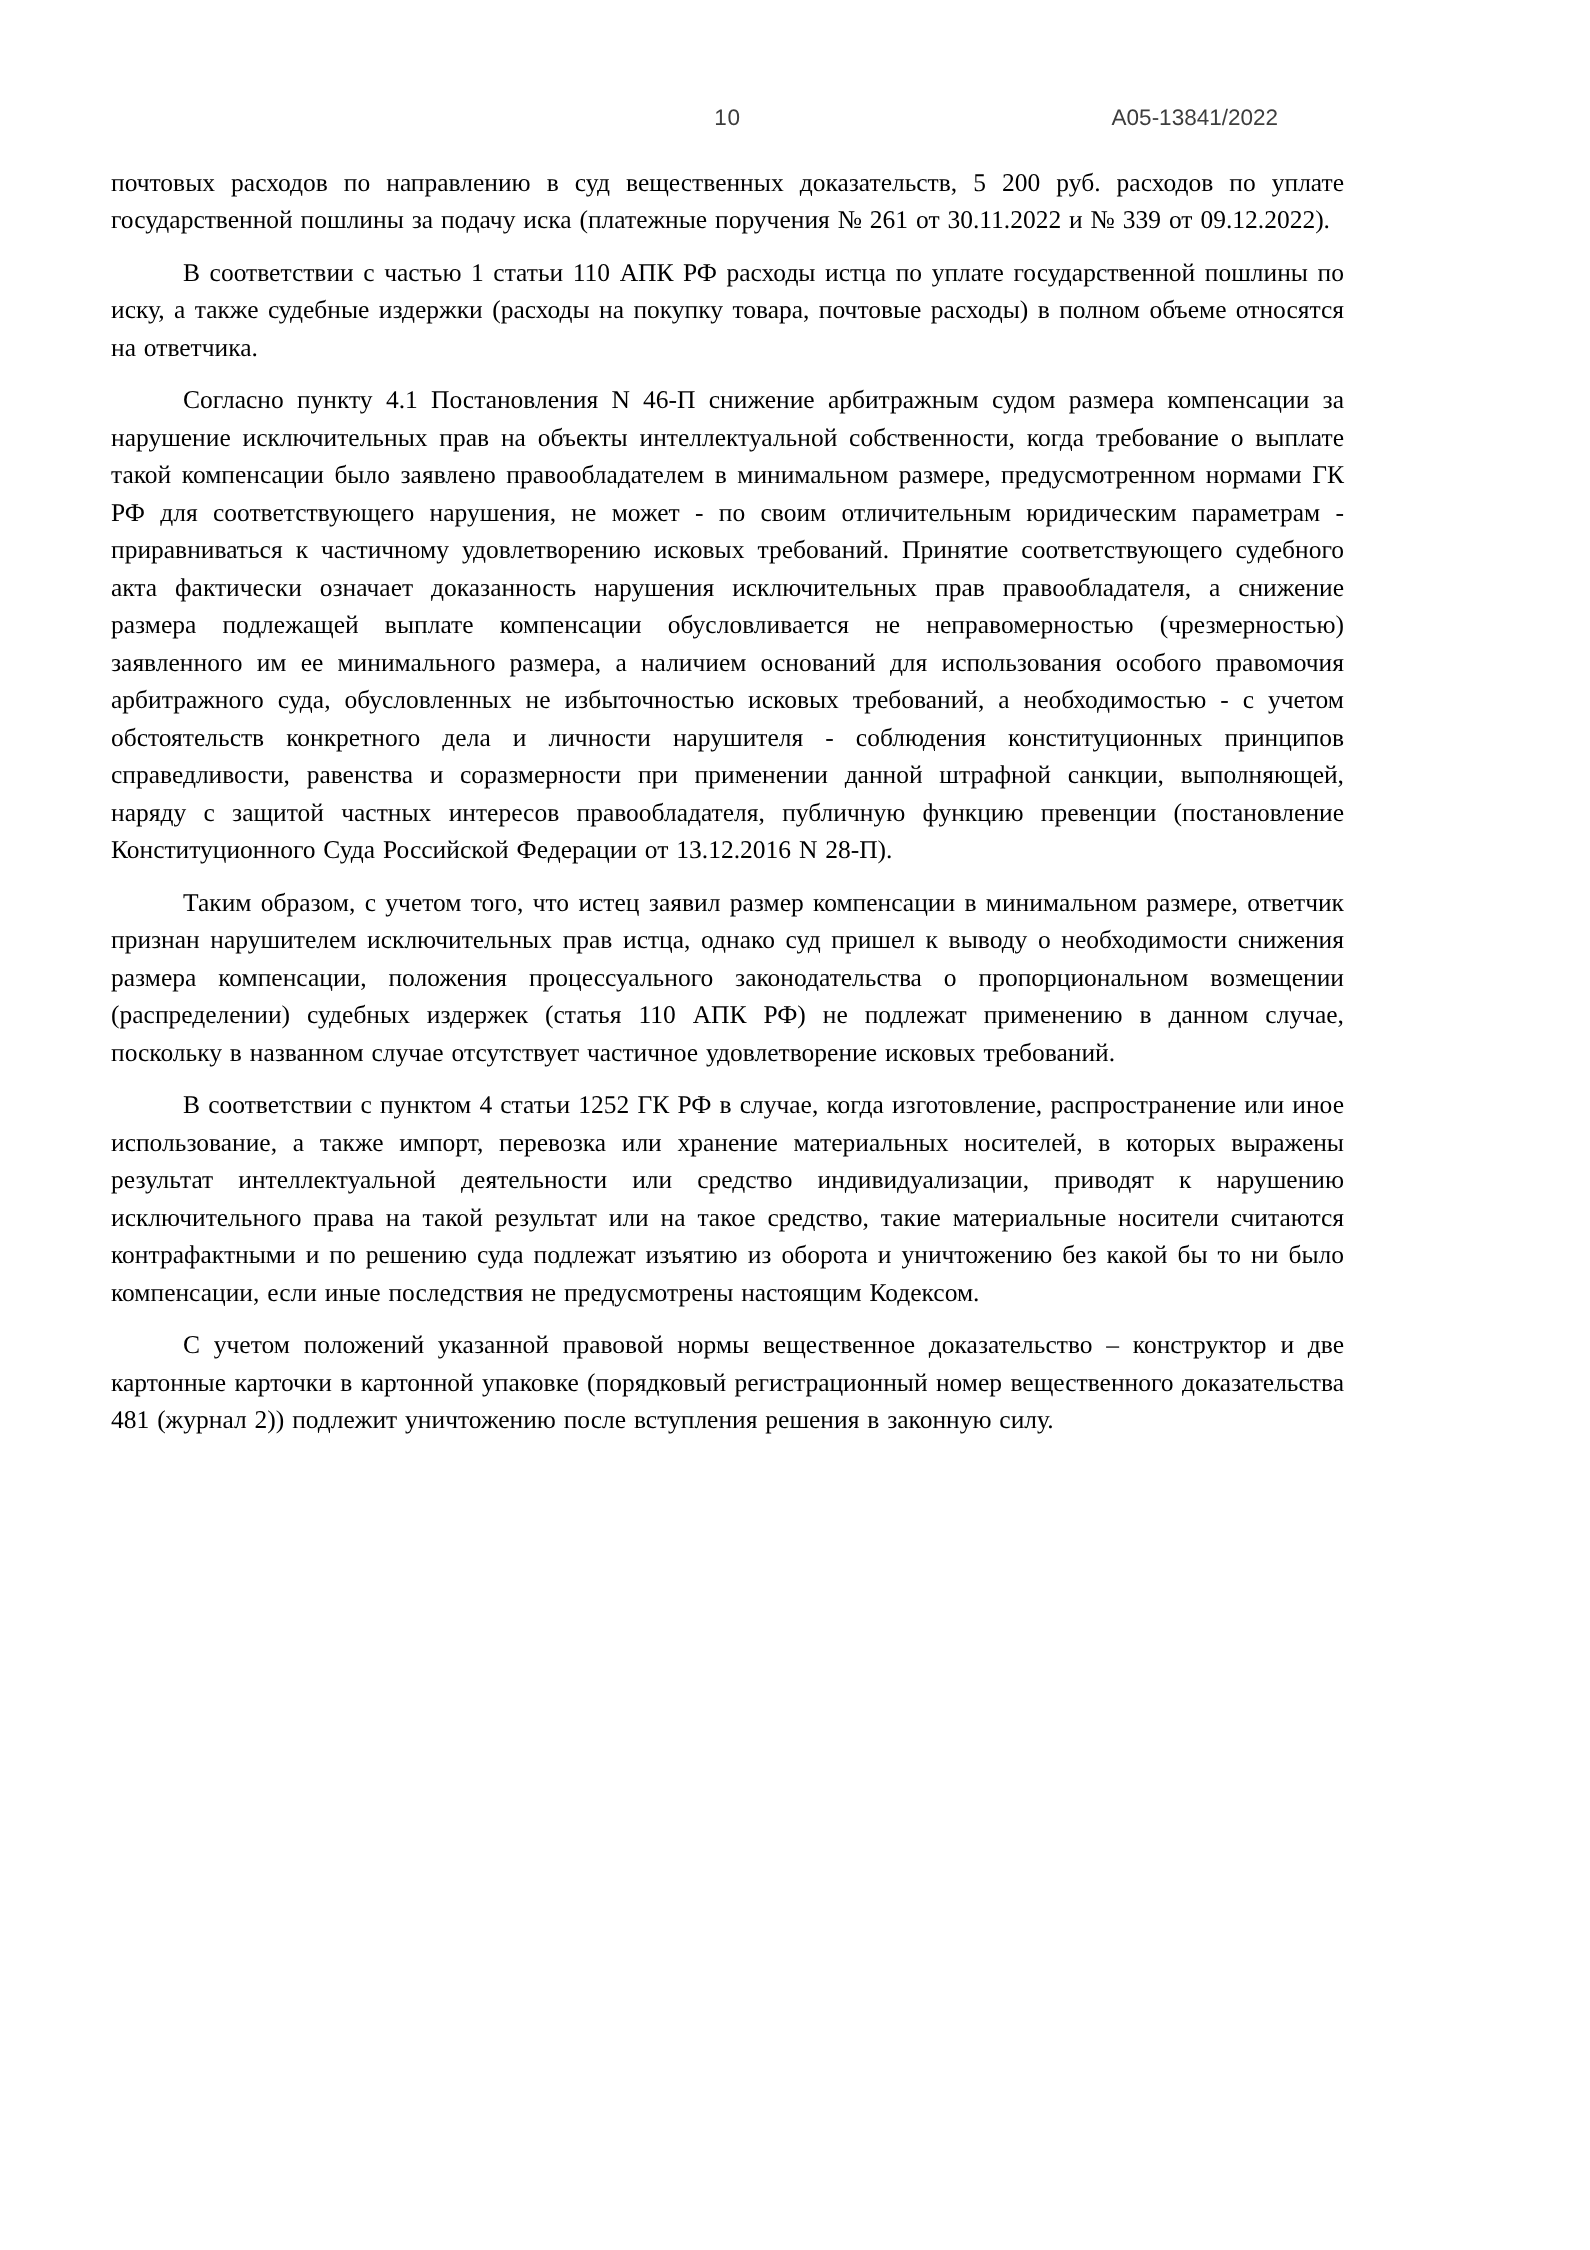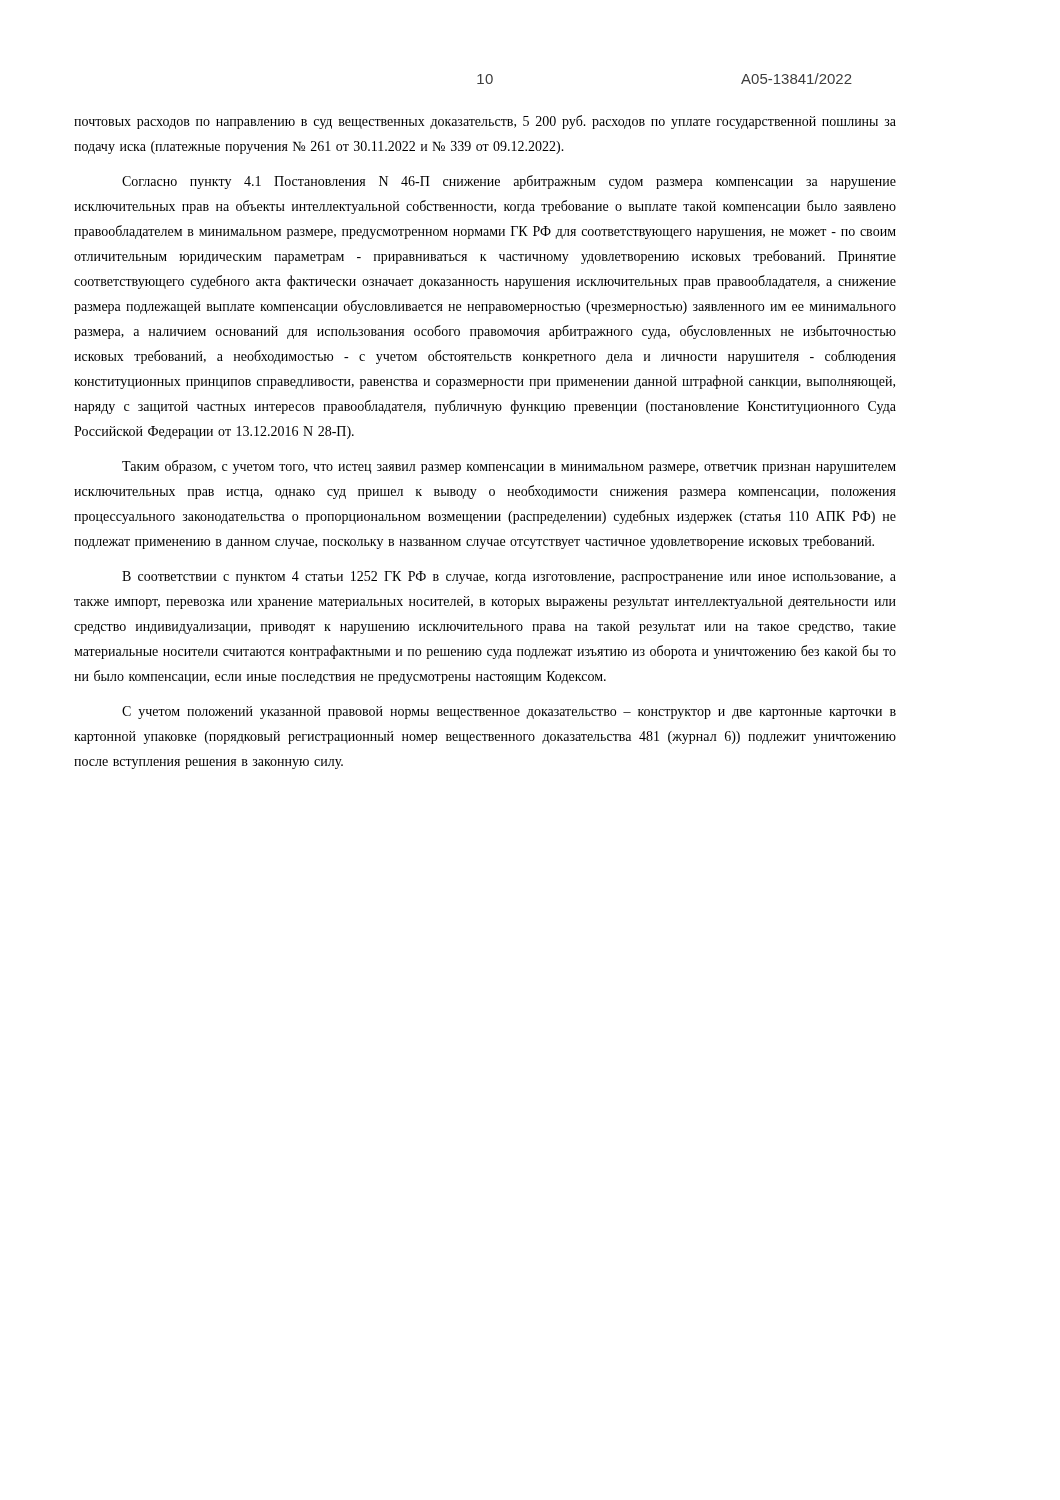--- a/index.html
+++ b/index.html
@@ -40,21 +40,21 @@
     white-space: nowrap;
   }
   .doc-body {
     position: absolute;
     top: 109px;
     left: 74px;
     width: 822px;
   }
   .para {
     margin: 0 0 10px 0;
-    font-size: 14px;
+    font-size: 17px;
     line-height: 25px;
     text-align: justify;
     text-indent: 48px;
     word-spacing: 1px;
   }
   .para.continuation {
     text-indent: 0;
   }
 </style>
 </head>
@@ -62,19 +62,20 @@
 
 <div class="page">
 
   <div class="page-header">
     <span class="page-number">10</span>
     <span class="case-number">А05-13841/2022</span>
   </div>
 
   <div class="doc-body">
     <p class="para continuation">почтовых расходов по направлению в суд вещественных доказательств, 5 200 руб. расходов по уплате государственной пошлины за подачу иска (платежные поручения № 261 от 30.11.2022 и № 339 от 09.12.2022).</p>
+    <p class="para">В соответствии с частью 1 статьи 110 АПК РФ расходы истца по уплате государственной пошлины по иску, а также судебные издержки (расходы на покупку товара, почтовые расходы) в полном объеме относятся на ответчика.</p>
     <p class="para">Согласно пункту 4.1 Постановления N 46-П снижение арбитражным судом размера компенсации за нарушение исключительных прав на объекты интеллектуальной собственности, когда требование о выплате такой компенсации было заявлено правообладателем в минимальном размере, предусмотренном нормами ГК РФ для соответствующего нарушения, не может - по своим отличительным юридическим параметрам - приравниваться к частичному удовлетворению исковых требований. Принятие соответствующего судебного акта фактически означает доказанность нарушения исключительных прав правообладателя, а снижение размера подлежащей выплате компенсации обусловливается не неправомерностью (чрезмерностью) заявленного им ее минимального размера, а наличием оснований для использования особого правомочия арбитражного суда, обусловленных не избыточностью исковых требований, а необходимостью - с учетом обстоятельств конкретного дела и личности нарушителя - соблюдения конституционных принципов справедливости, равенства и соразмерности при применении данной штрафной санкции, выполняющей, наряду с защитой частных интересов правообладателя, публичную функцию превенции (постановление Конституционного Суда Российской Федерации от 13.12.2016 N 28-П).</p>
     <p class="para">Таким образом, с учетом того, что истец заявил размер компенсации в минимальном размере, ответчик признан нарушителем исключительных прав истца, однако суд пришел к выводу о необходимости снижения размера компенсации, положения процессуального законодательства о пропорциональном возмещении (распределении) судебных издержек (статья 110 АПК РФ) не подлежат применению в данном случае, поскольку в названном случае отсутствует частичное удовлетворение исковых требований.</p>
     <p class="para">В соответствии с пунктом 4 статьи 1252 ГК РФ в случае, когда изготовление, распространение или иное использование, а также импорт, перевозка или хранение материальных носителей, в которых выражены результат интеллектуальной деятельности или средство индивидуализации, приводят к нарушению исключительного права на такой результат или на такое средство, такие материальные носители считаются контрафактными и по решению суда подлежат изъятию из оборота и уничтожению без какой бы то ни было компенсации, если иные последствия не предусмотрены настоящим Кодексом.</p>
-    <p class="para">С учетом положений указанной правовой нормы вещественное доказательство – конструктор и две картонные карточки в картонной упаковке (порядковый регистрационный номер вещественного доказательства 481 (журнал 6)) подлежит уничтожению после вступления решения в законную силу.</p>
+    <p class="para">С учетом положений указанной правовой нормы вещественное доказательство – конструктор и две картонные карточки в картонной упаковке (порядковый регистрационный номер вещественного доказательства 481 (журнал 2)) подлежит уничтожению после вступления решения в законную силу.</p>
   </div>
 
 </div>
 
 </body></html>

